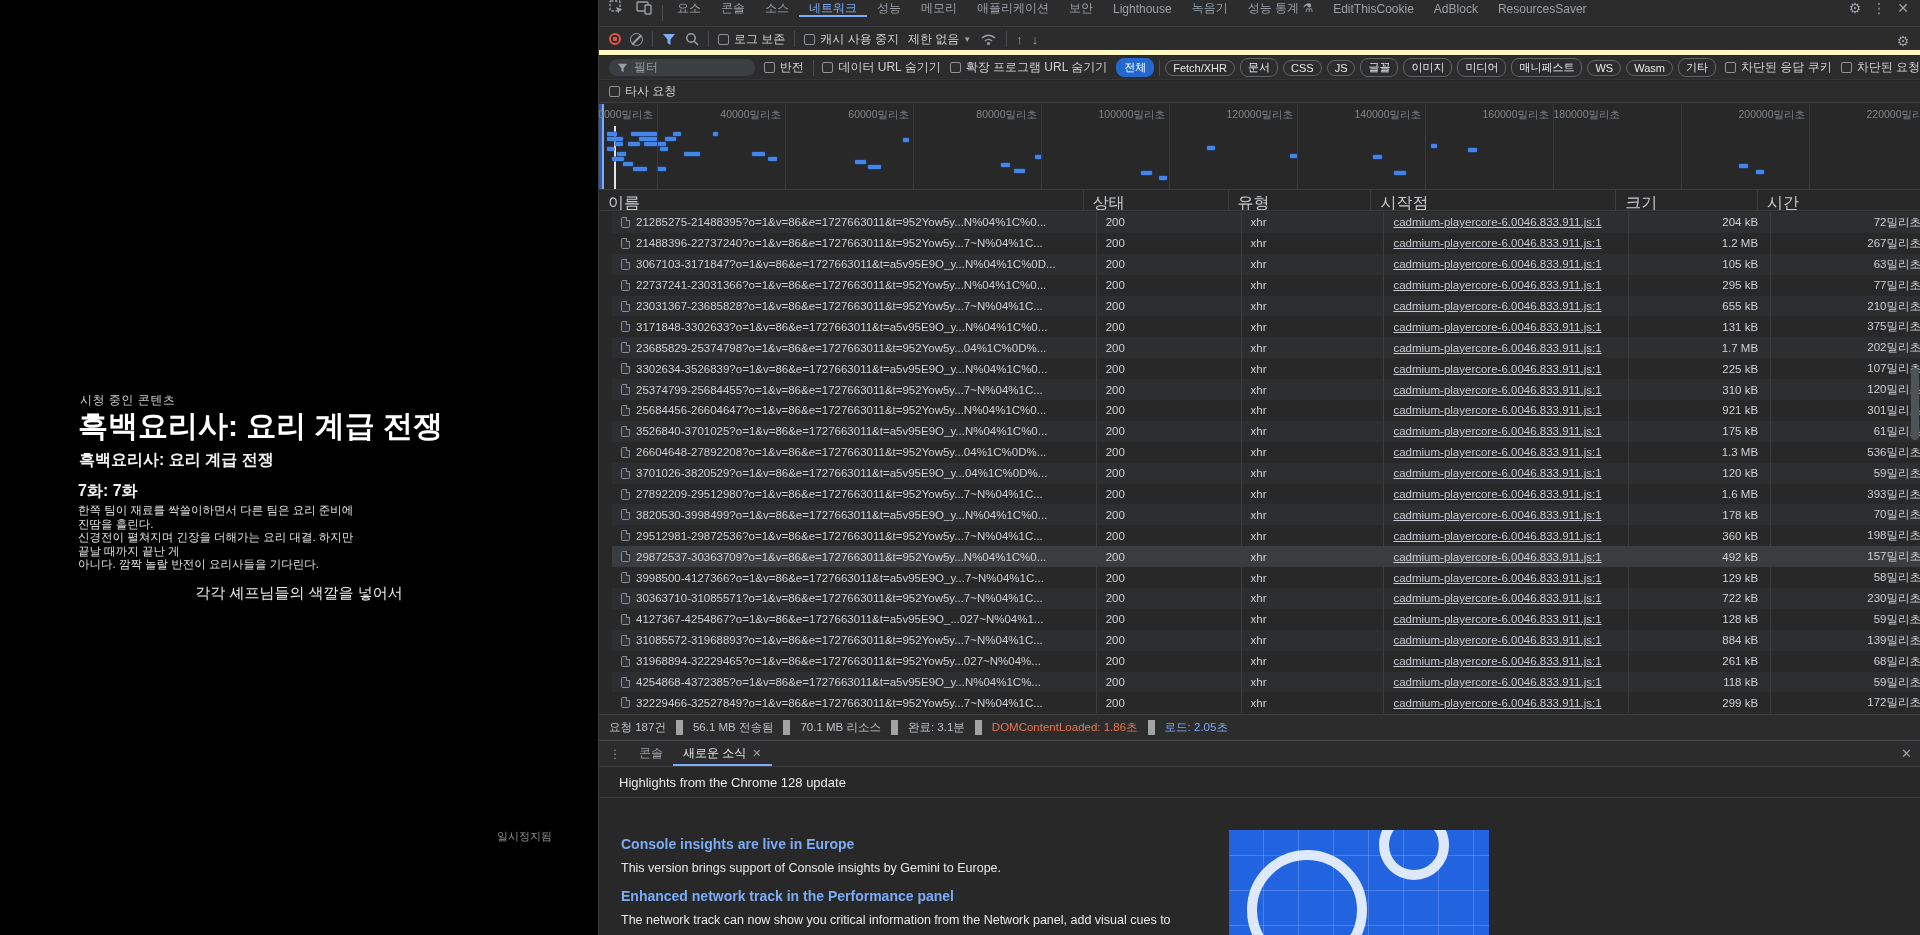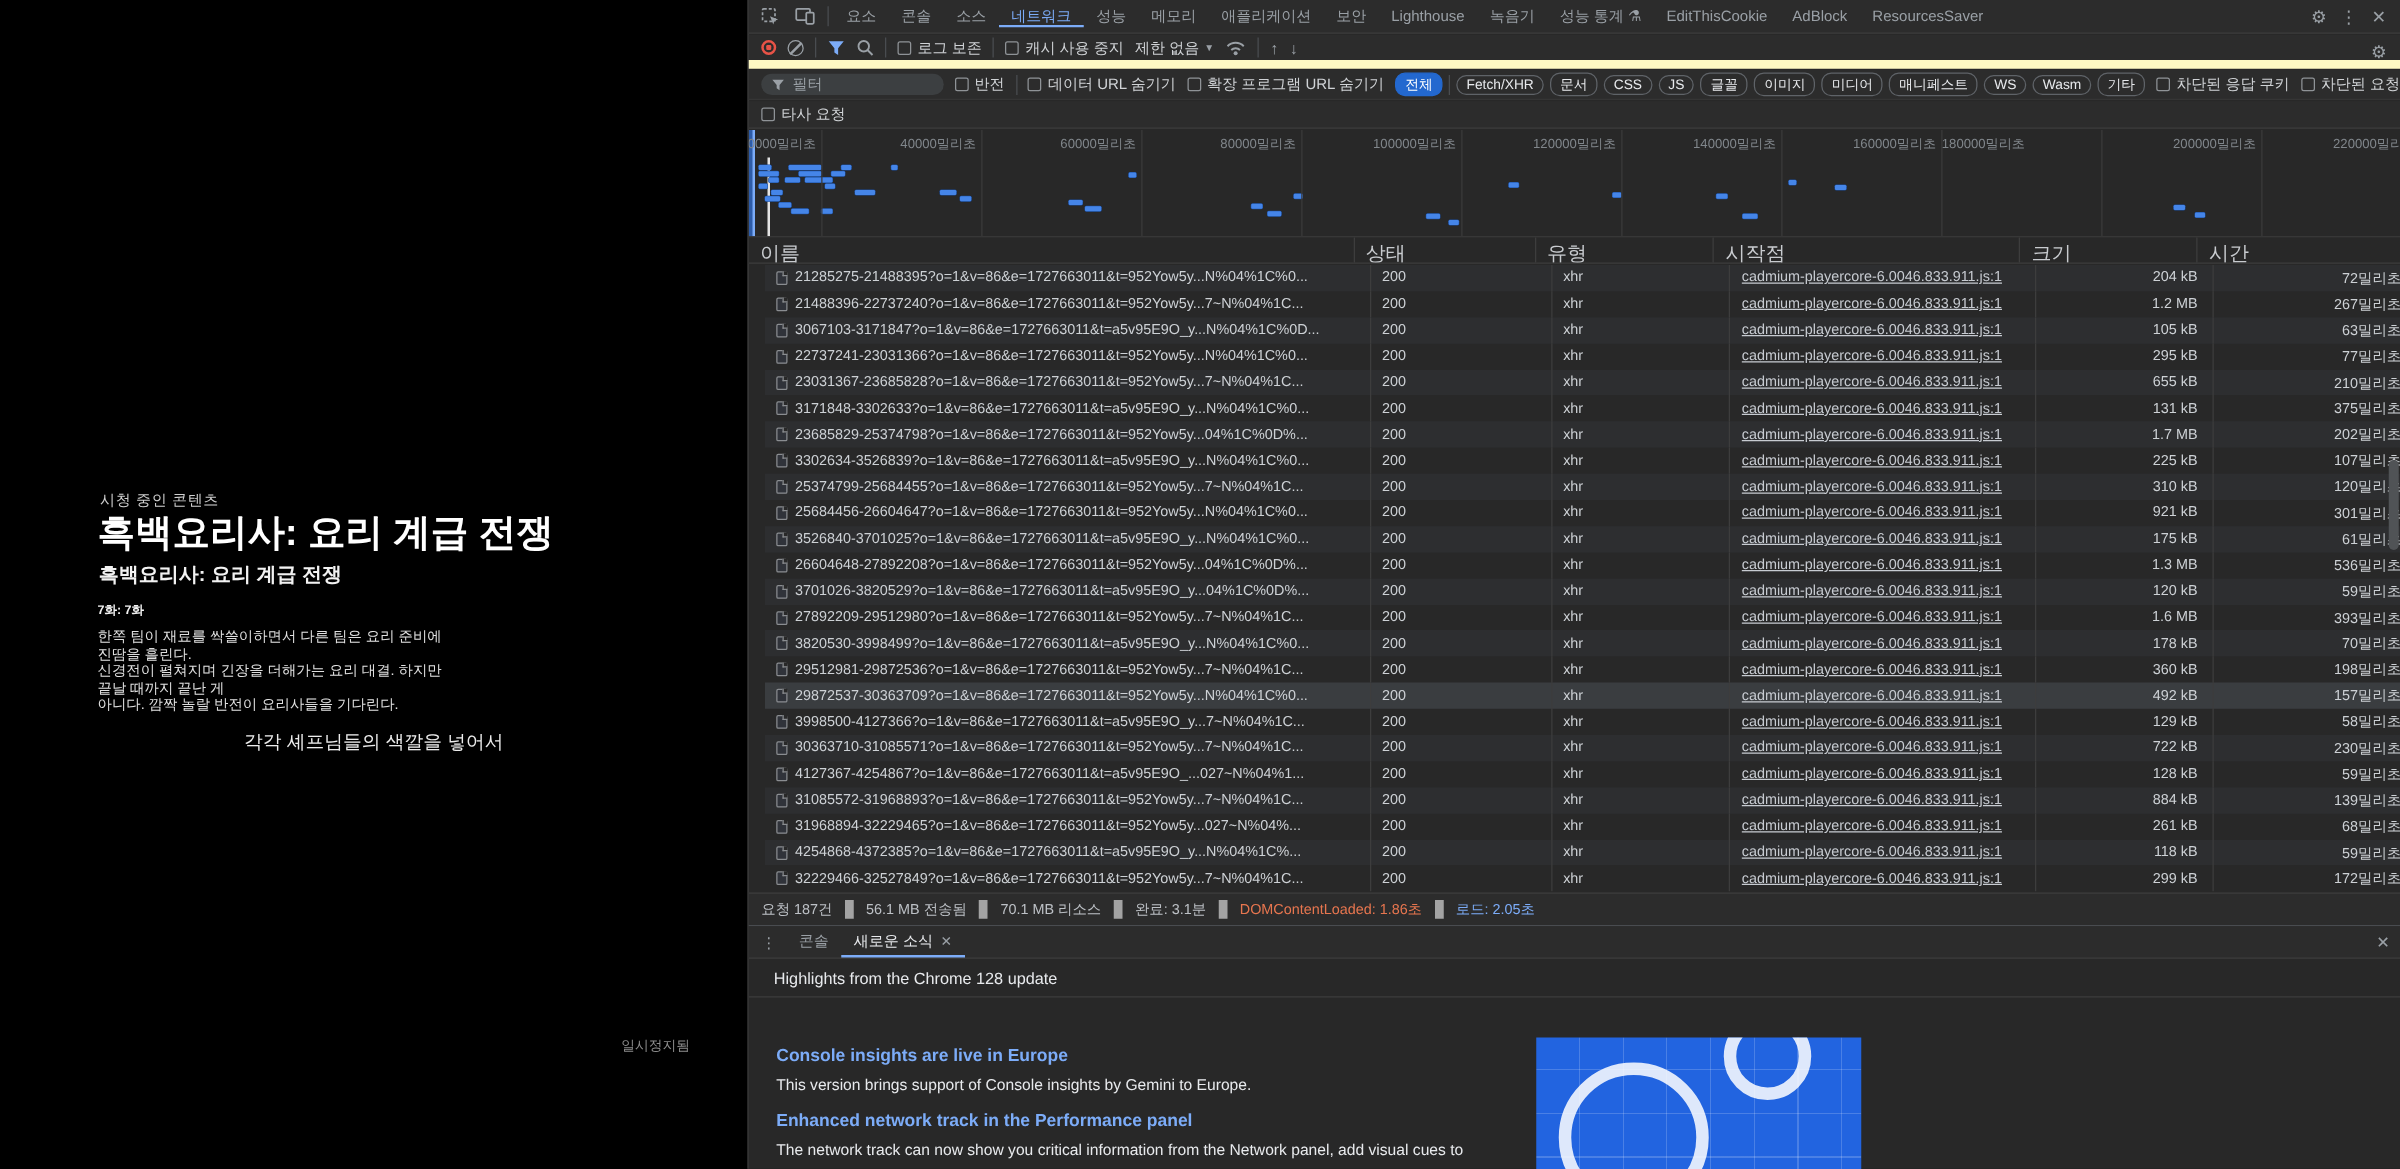--- a/index.html
+++ b/index.html
@@ -4,40 +4,40 @@
 <style>
   * { margin:0; padding:0; box-sizing:border-box; }
   html,body { width:1920px; height:935px; overflow:hidden; background:#000;
     font-family:"Liberation Sans", sans-serif; }
 
   
   .player { position:absolute; left:0; top:0; width:598px; height:935px; background:#000; color:#fff; }
   .p-watching { position:absolute; left:80px; top:392px; font-size:12px; color:#cfcfcf; letter-spacing:.5px; }
   .p-title { position:absolute; left:78px; top:406px; font-size:30px; font-weight:bold; color:#fff; white-space:nowrap; }
   .p-title2 { position:absolute; left:79px; top:450px; font-size:16px; font-weight:bold; color:#f2f2f2; }
-  .p-ep { position:absolute; left:78px; top:481px; font-size:10px; font-weight:bold; color:#f2f2f2; }
+  .p-ep { position:absolute; left:78px; top:481px; font-size:16px; font-weight:bold; color:#f2f2f2; }
   .p-desc { position:absolute; left:78px; top:504px; font-size:11.5px; line-height:13.5px; color:#e0e0e0; width:290px; }
   .p-caption { position:absolute; left:0; top:584px; width:598px; text-align:center; font-size:15px; color:#ececec; text-shadow:0 1px 2px #000; }
   .p-paused { position:absolute; left:497px; top:829px; font-size:11px; color:#8d8d8d; }
 
   
   .devtools { position:absolute; left:598px; top:0; width:1322px; height:935px; background:#282828; border-left:1px solid #3c3c3c; color:#dadce0; font-size:12px; }
 
   
-  .tabbar { position:absolute; left:0; top:0; width:100%; height:27px; background:#2c2c2c; border-bottom:1px solid #3d3d3d; display:flex; align-items:center; }
+  .tabbar { position:absolute; left:0; top:0; width:100%; height:27px; background:#2c2c2c; border-bottom:1px solid #3d3d3d; display:flex; align-items:flex-start; }
   .tb-icons { display:flex; align-items:center; padding:0 6px 0 10px; gap:12px; }
   .tb-sep { width:1px; height:16px; background:#494c50; align-self:center; margin:0 4px; }
   .tabs { display:flex; align-items:stretch; overflow:hidden; flex:1; }
   .tab { display:flex; align-items:center; padding:0 10px; color:#9aa0a6; cursor:default; white-space:nowrap; }
   .tab.active { color:#7cacf8; box-shadow:inset 0 -2px 0 #7cacf8; }
   .tb-right { display:flex; align-items:center; gap:6px; padding-right:8px; color:#9aa0a6; }
   .gicon { font-size:14px; color:#9aa0a6; width:18px; text-align:center; }
 
   
-  .nettools { position:absolute; left:0; top:28px; width:100%; height:27px; background:#2c2c2c; border-bottom:7px solid #fef9c3; display:flex; align-items:center; gap:9px; padding-left:10px; }
+  .nettools { position:absolute; left:0; top:28px; width:100%; height:27px; background:#2c2c2c; border-bottom:5px solid #fef9c3; display:flex; align-items:center; gap:9px; padding-left:10px; }
   .rec { width:12px; height:12px; border-radius:50%; border:2px solid #e85347; position:relative; }
   .rec::after { content:""; position:absolute; left:2px; top:2px; width:4px; height:4px; background:#e85347; border-radius:1px; }
   .clear { width:13px; height:13px; border-radius:50%; border:1.5px solid #9aa0a6; position:relative; }
   .clear::after { content:""; position:absolute; left:-1px; top:5px; width:13px; height:1.5px; background:#9aa0a6; transform:rotate(-45deg); }
   .vsep { width:1px; height:16px; background:#494c50; }
   .chk { display:inline-flex; align-items:center; gap:5px; color:#d0d3d6; white-space:nowrap; }
   .box { width:11px; height:11px; border:1.4px solid #8f9397; border-radius:2px; background:transparent; flex:0 0 auto; }
   .throttle { display:flex; align-items:center; gap:4px; color:#d0d3d6; white-space:nowrap; }
   .caret { font-size:8px; color:#9aa0a6; }
   .arrow { font-size:13px; color:#9aa0a6; }

